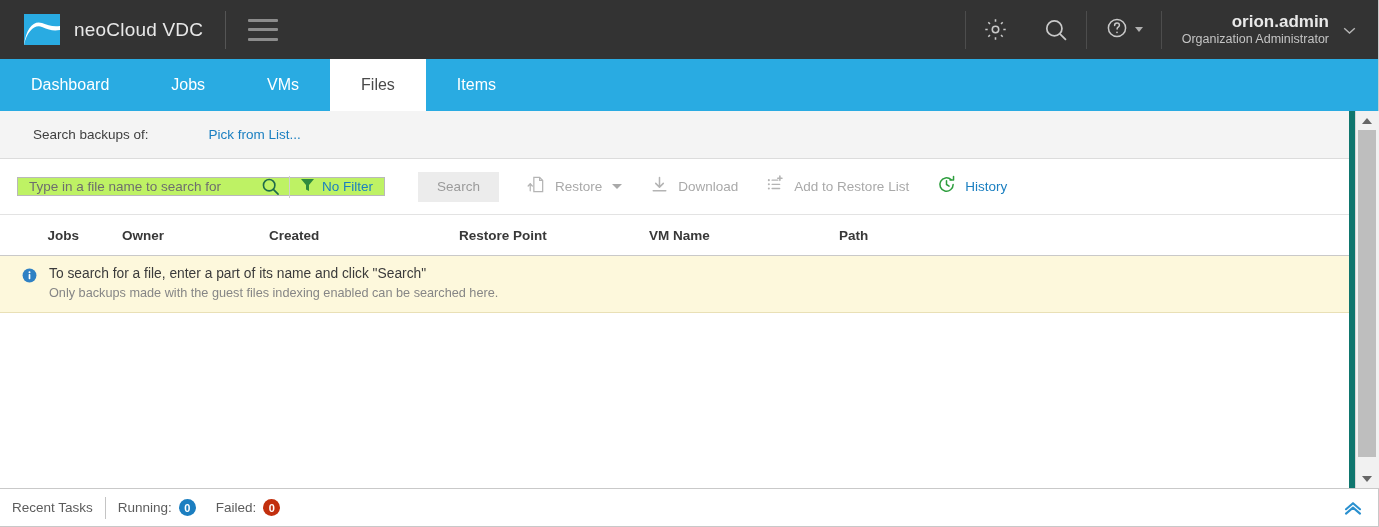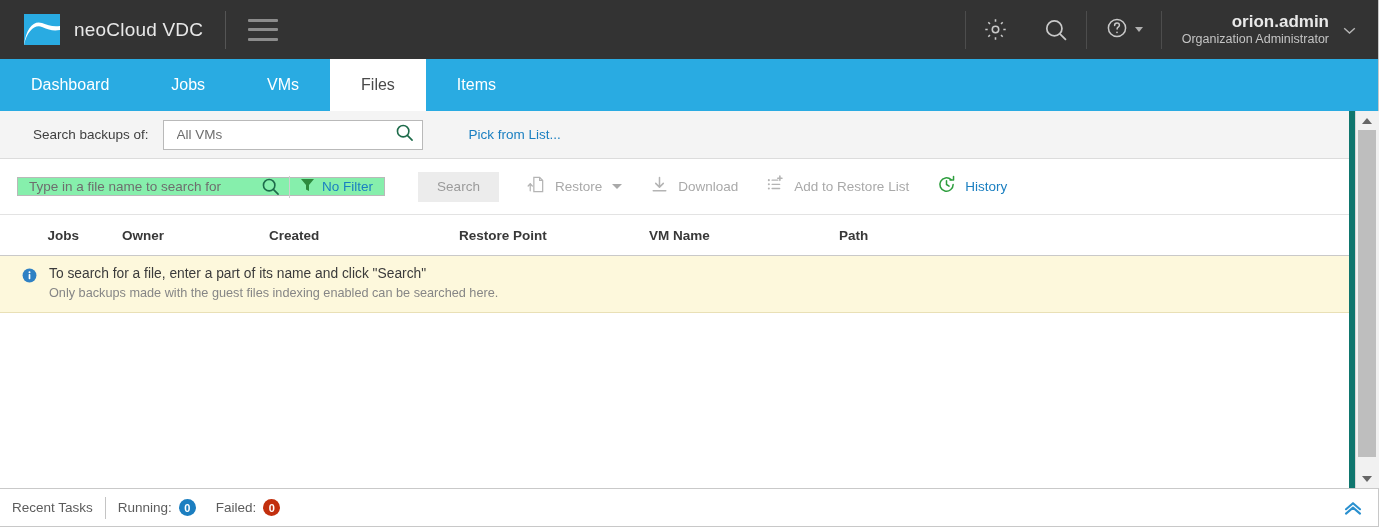--- a/index.html
+++ b/index.html
@@ -157,21 +157,21 @@
     height: 56px;
     display: flex; align-items: center;
     padding-left: 17px;
     border-bottom: 1px solid #e3e3e3;
     flex: 0 0 56px;
     background: #fff;
   }
   .filebox {
     width: 368px; height: 19px;
     border: 1px solid #b9b9b9;
-    background: #86efac;
+    background: #bef264;
     display: flex; align-items: center;
   }
   .filebox input {
     flex: 1 1 auto; min-width: 0;
     height: 100%;
     border: none; outline: none; background: transparent;
     padding-left: 11px;
     font-family: "Liberation Sans", sans-serif;
     font-size: 13.5px; color: #4b4b4b;
   }
@@ -373,29 +373,20 @@
     <div class="nav-tab active">Files</div>
     <div class="nav-tab">Items</div>
   </div>
 
   <div class="bodyrow">
 
     <div class="content">
 
       <div class="searchbackups">
         <div class="sb-label">Search backups of:</div>
-        <div class="sb-input">
-          <input type="text" placeholder="All VMs" style="">
-          <span class="icon-mag">
-            <svg width="19" height="19" viewBox="0 0 20 20" fill="none" stroke="#1d6b4a" stroke-width="1.7">
-              <circle cx="8.6" cy="8.6" r="6"></circle>
-              <line x1="13" y1="13" x2="18" y2="18" stroke-linecap="round"></line>
-            </svg>
-          </span>
-        </div>
         <div class="pick-link">Pick from List...</div>
       </div>
 
       <div class="toolbar">
 
         <div class="filebox">
           <input type="text" placeholder="Type in a file name to search for" style="">
           <span class="fb-mag">
             <svg width="19" height="19" viewBox="0 0 20 20" fill="none" stroke="#1d6b4a" stroke-width="1.7">
               <circle cx="8.6" cy="8.6" r="6"></circle>

